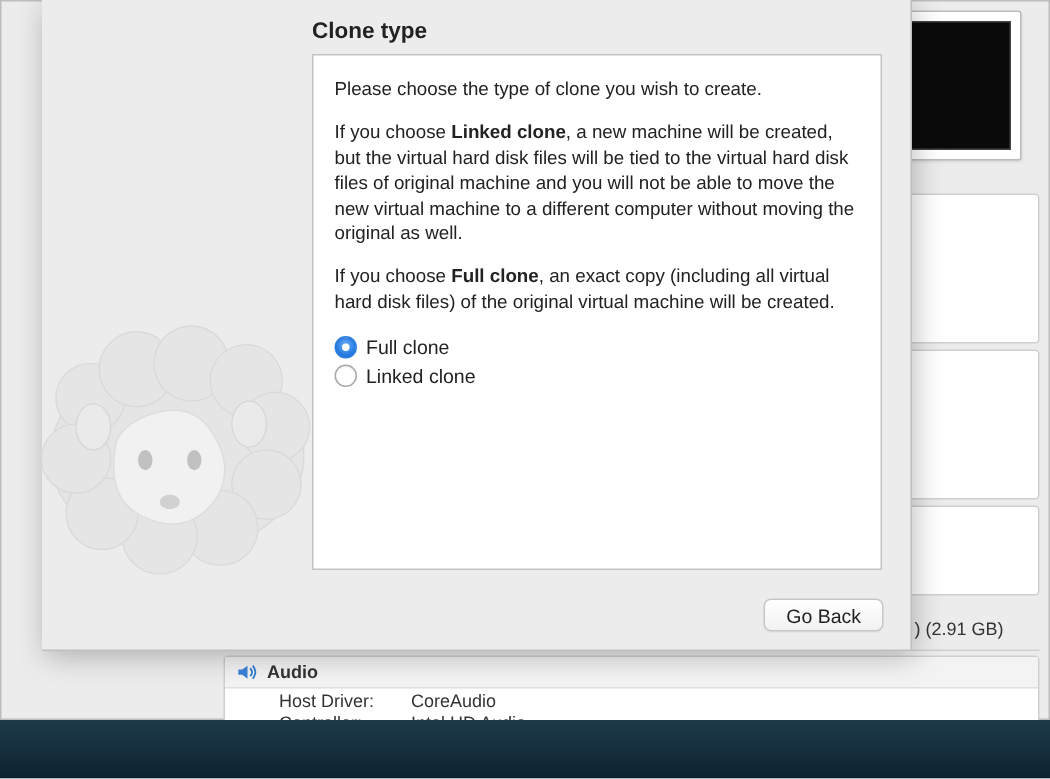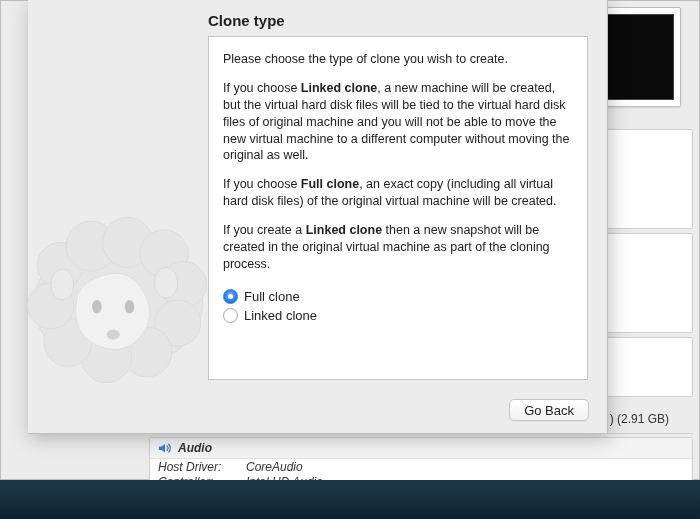--- a/index.html
+++ b/index.html
@@ -48,41 +48,41 @@
 
   .details-panel {
     position: absolute;
     left: 148px;
     top: 436px;
     right: 6px;
     background: #fff;
     border: 1px solid #cfcfcf;
     border-radius: 3px;
     padding-bottom: 6px;
-    font-style: italic;
   }
   .details-header {
     display: flex;
     align-items: center;
     gap: 6px;
     padding: 3px 8px;
     background: #f3f3f3;
     border-bottom: 1px solid #e0e0e0;
     font-weight: 600;
     font-size: 12px;
     color: #333;
   }
   .audio-icon {
     width: 14px; height: 12px;
   }
   .details-row {
     display: flex;
     padding: 1px 8px 0 8px;
     font-size: 12px;
     color: #333;
+    margin-left: 28px;
   }
   .details-row .label { width: 88px; }
   .storage-frag {
     position: absolute;
     right: 30px;
     top: 411px;
     font-size: 12px;
     color: #333;
   }
   .bg-divider {
@@ -305,23 +305,20 @@
     <p>Please choose the type of clone you wish to create.</p>
 
     <p>
       <span>If you choose </span><b>Linked clone</b><span>, a new machine will be created, but the virtual hard disk files will be tied to the virtual hard disk files of original machine and you will not be able to move the new virtual machine to a different computer without moving the original as well.</span>
     </p>
 
     <p>
       <span>If you choose </span><b>Full clone</b><span>, an exact copy (including all virtual hard disk files) of the original virtual machine will be created.</span>
     </p>
 
-    <p class="last">
-      <span>If you create a </span><b>Linked clone</b><span> then a new snapshot will be created in the original virtual machine as part of the cloning process.</span>
-    </p>
 
     <div class="radio-group">
       <div class="radio-row">
         <span class="radio selected"></span>
         <span>Full clone</span>
       </div>
       <div class="radio-row">
         <span class="radio"></span>
         <span>Linked clone</span>
       </div>

